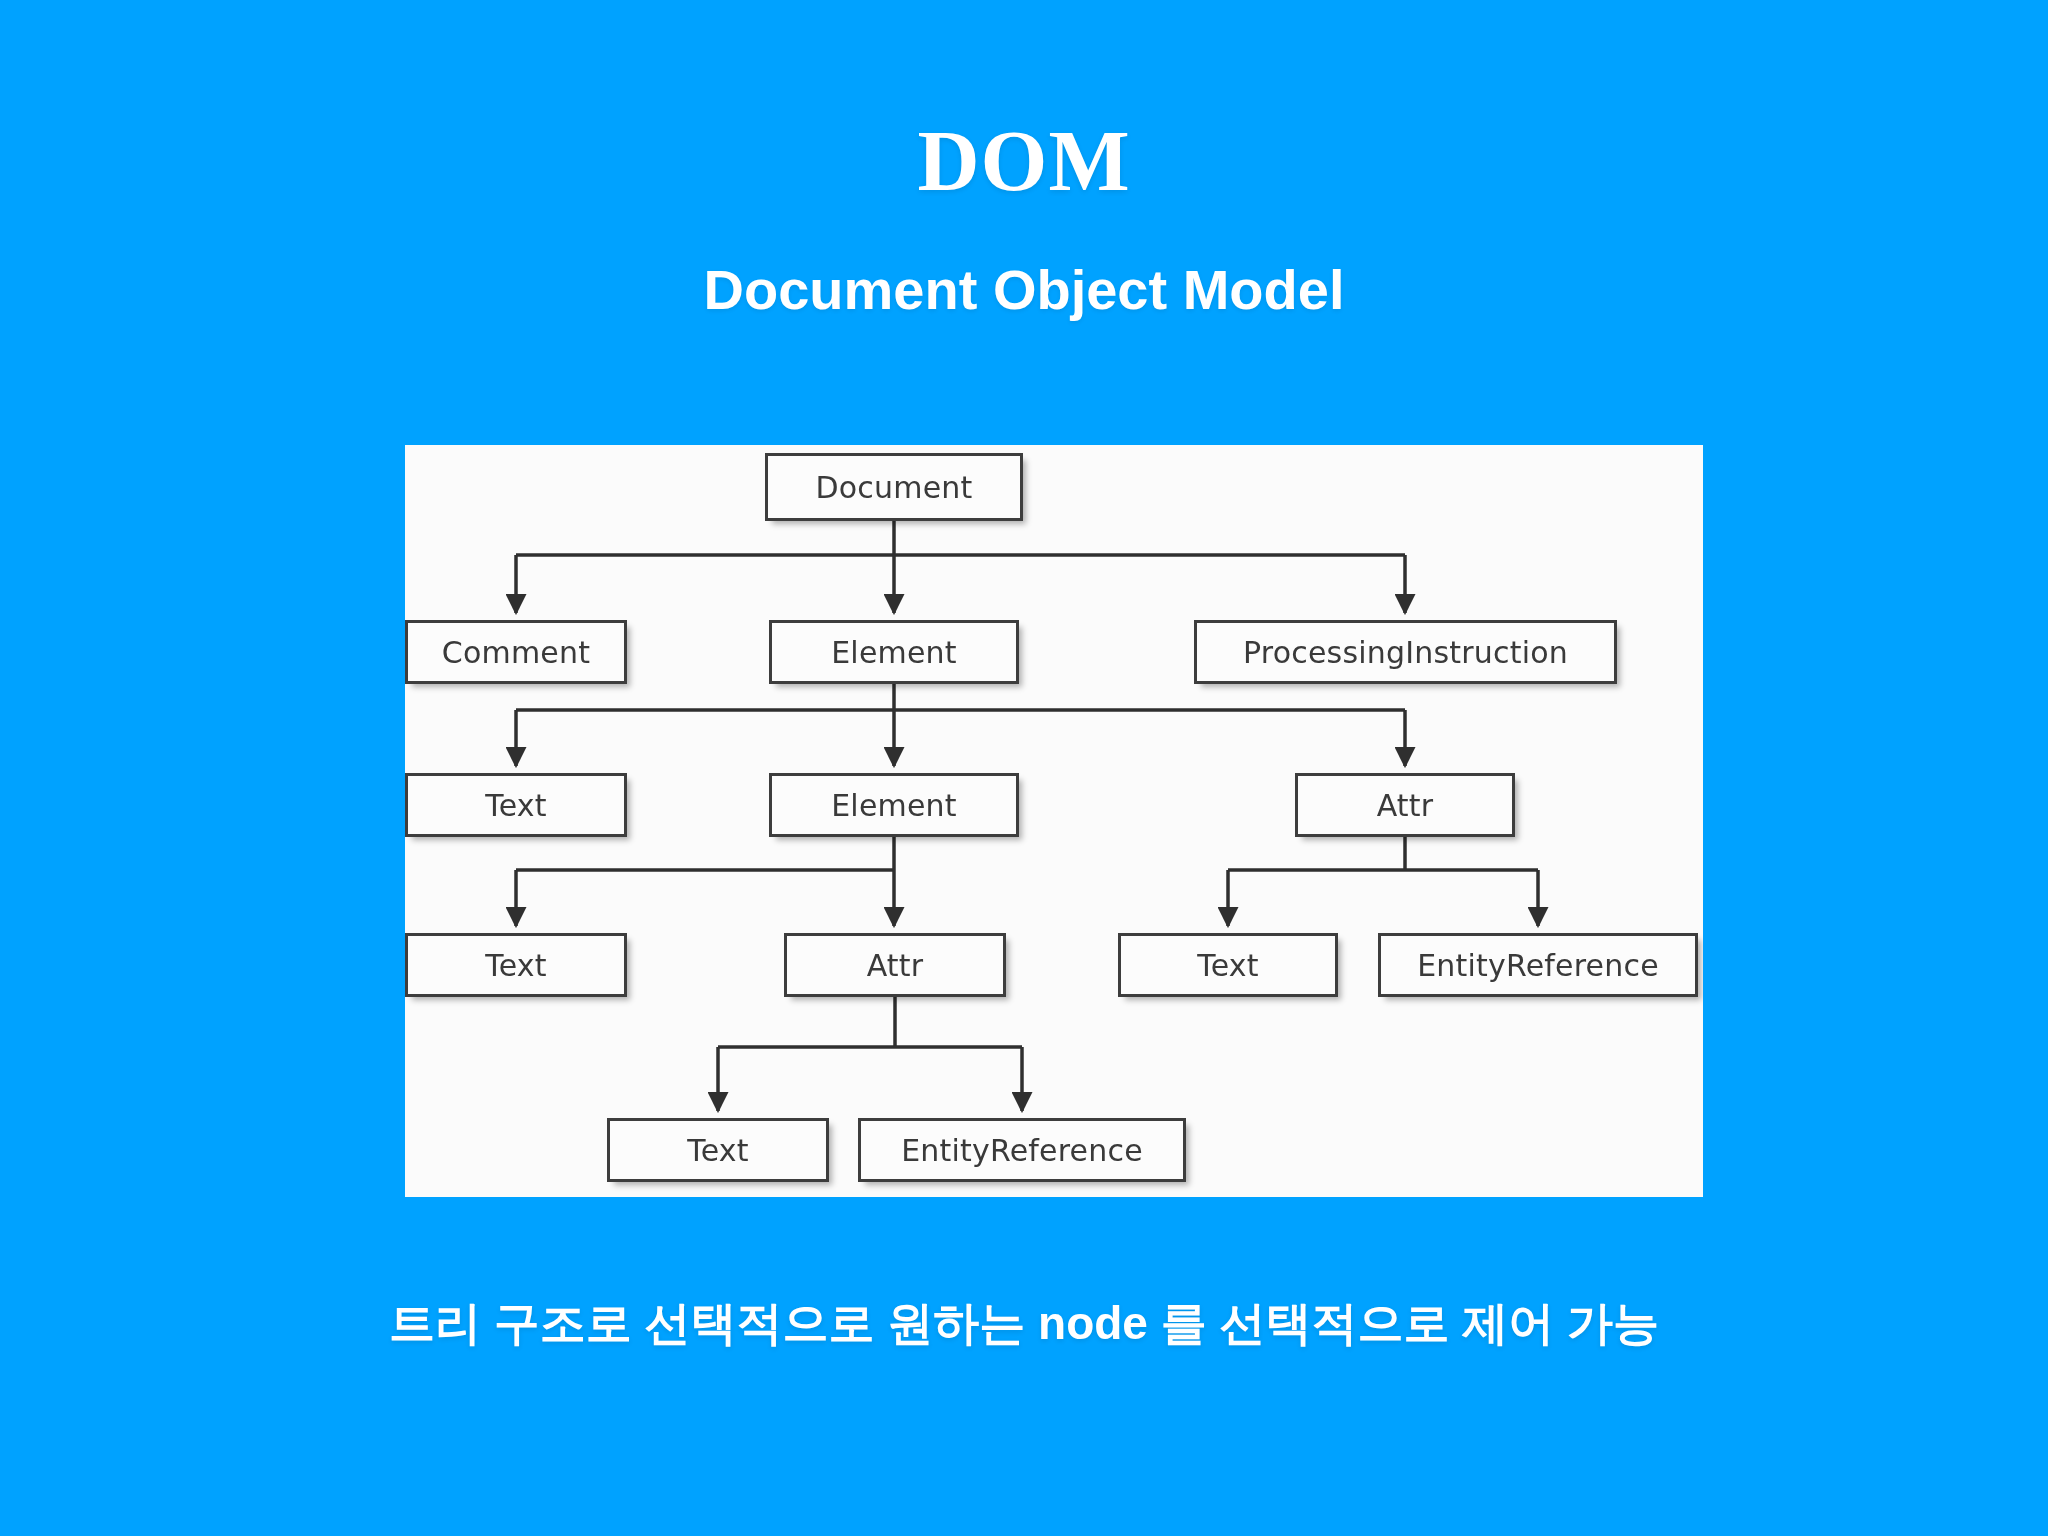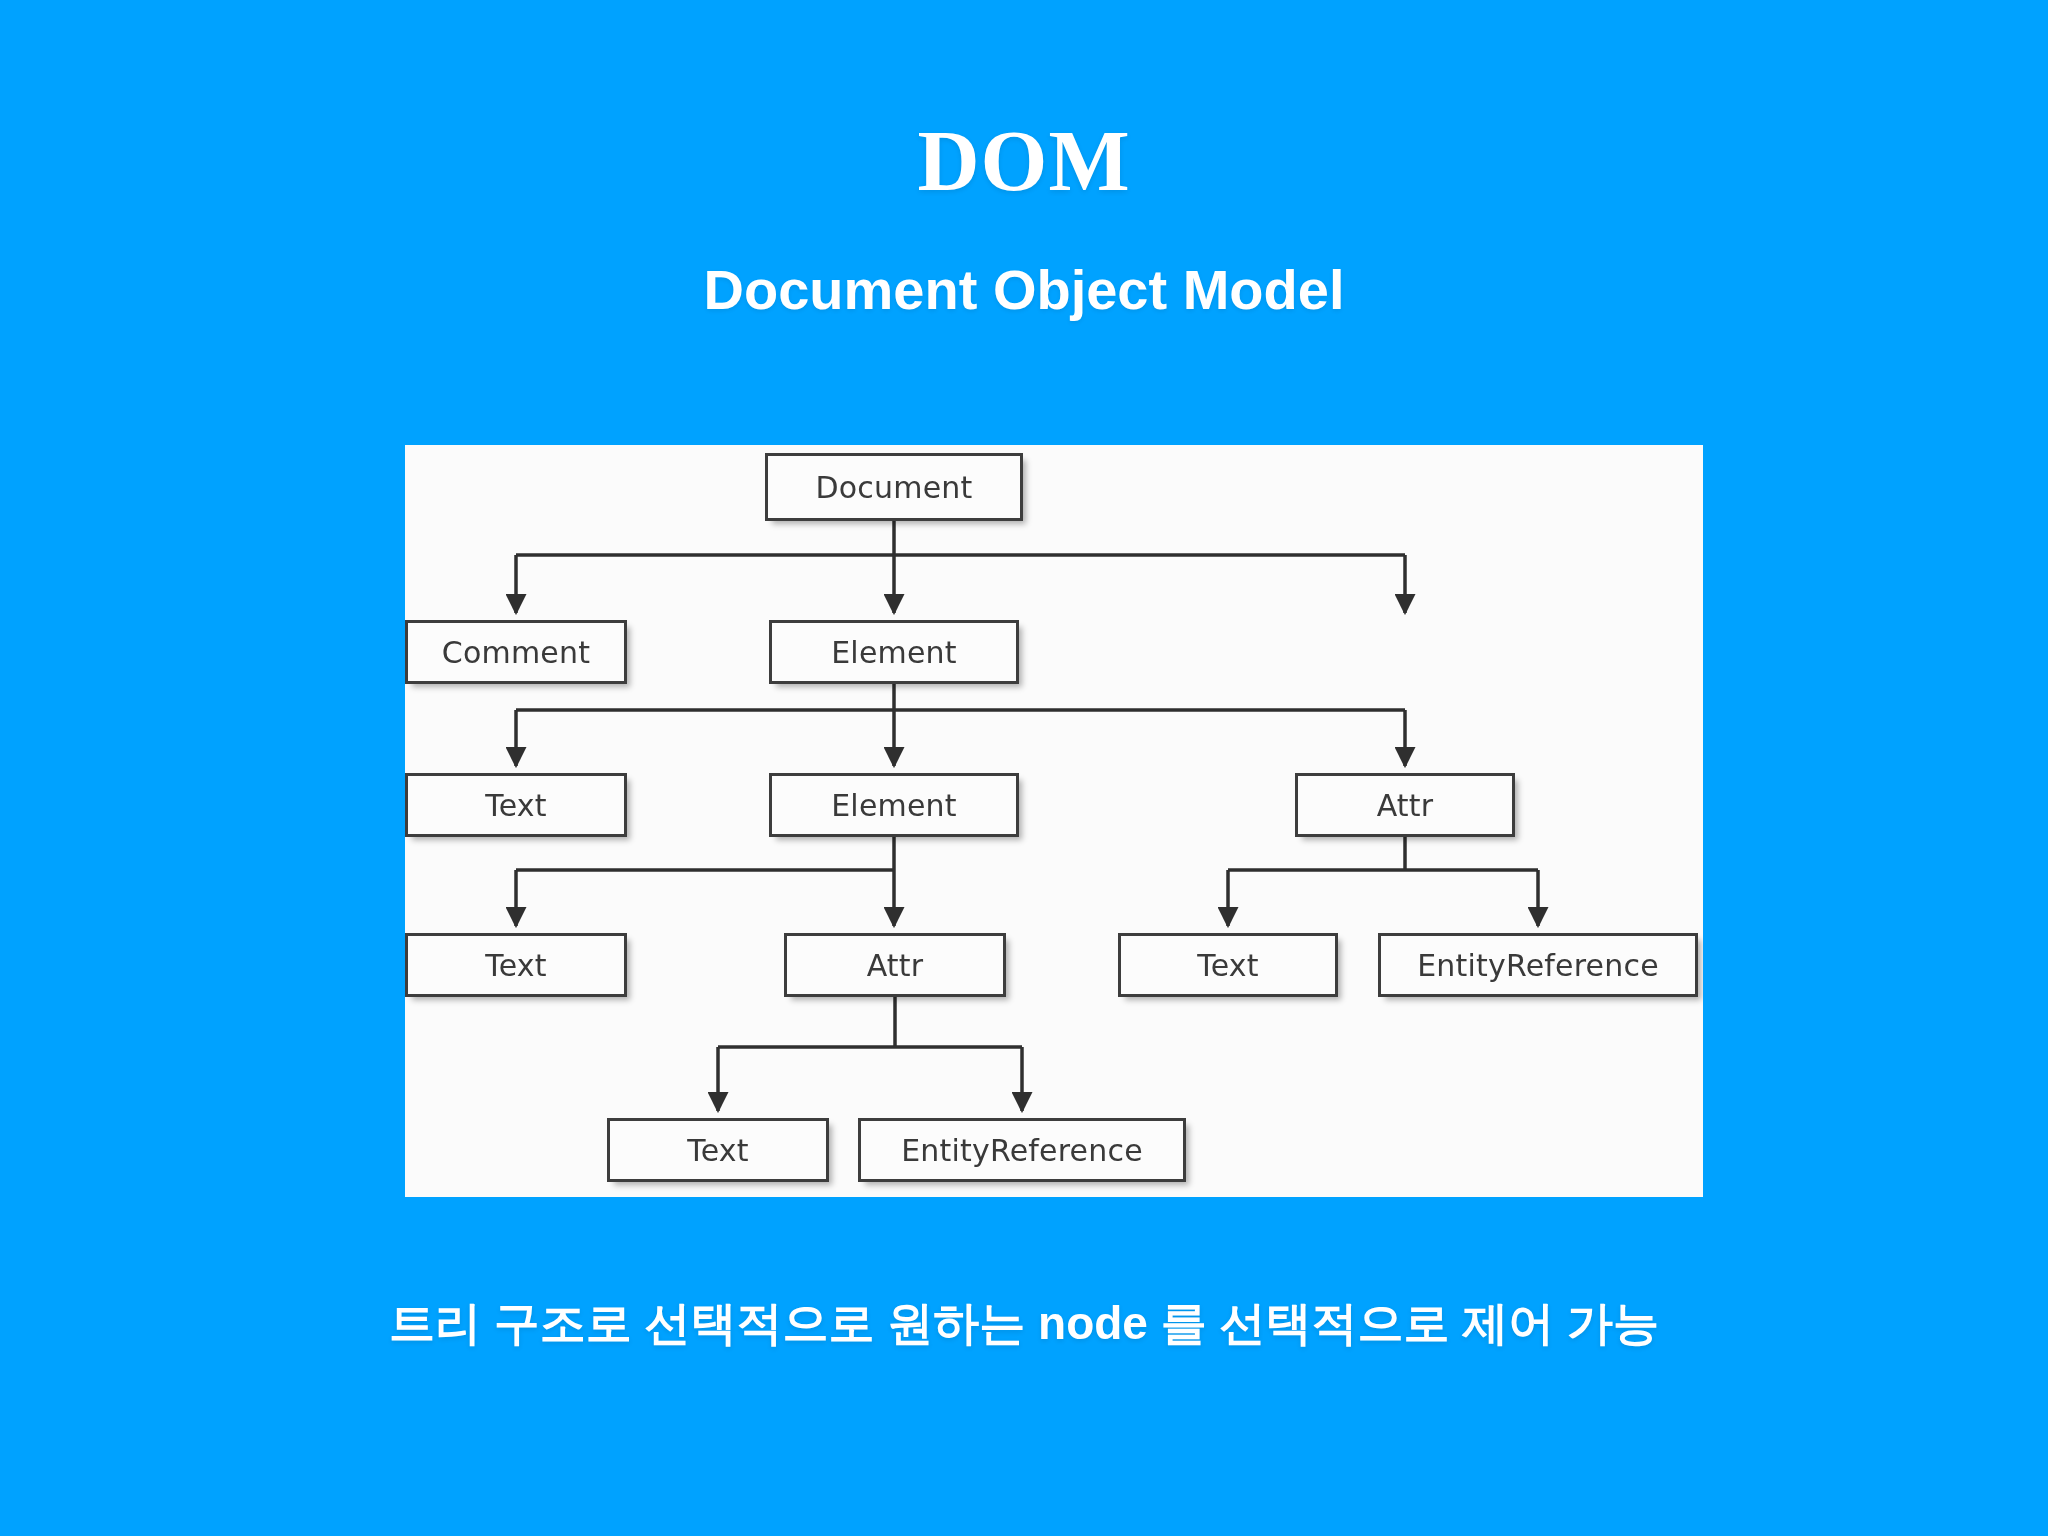--- a/index.html
+++ b/index.html
@@ -132,20 +132,21 @@
       <path d="M 490 552 L 490 602"></path>
       <path d="M 313 602 L 617 602"></path>
       <path d="M 313 602 L 313 666" marker-end="url(#arrow)"></path>
       <path d="M 617 602 L 617 666" marker-end="url(#arrow)"></path>
     </g>
   </svg>
 
   <div class="node-box" style="left:0px; top:175px; width:222px; height:64px;">Comment</div>
   <div class="node-box" style="left:360px; top:8px; width:258px; height:68px;">Document</div>
   <div class="node-box" style="left:364px; top:175px; width:250px; height:64px;">Element</div>
+  <div class="node-box" style="left:789px; top:175px; width:423px; height:64px;">ProcessingInstruction</div>
   <div class="node-box" style="left:0px; top:328px; width:222px; height:64px;">Text</div>
   <div class="node-box" style="left:364px; top:328px; width:250px; height:64px;">Element</div>
   <div class="node-box" style="left:890px; top:328px; width:220px; height:64px;">Attr</div>
   <div class="node-box" style="left:0px; top:488px; width:222px; height:64px;">Text</div>
   <div class="node-box" style="left:379px; top:488px; width:222px; height:64px;">Attr</div>
   <div class="node-box" style="left:713px; top:488px; width:220px; height:64px;">Text</div>
   <div class="node-box" style="left:973px; top:488px; width:320px; height:64px;">EntityReference</div>
   <div class="node-box" style="left:202px; top:673px; width:222px; height:64px;">Text</div>
   <div class="node-box" style="left:453px; top:673px; width:328px; height:64px;">EntityReference</div>
 

